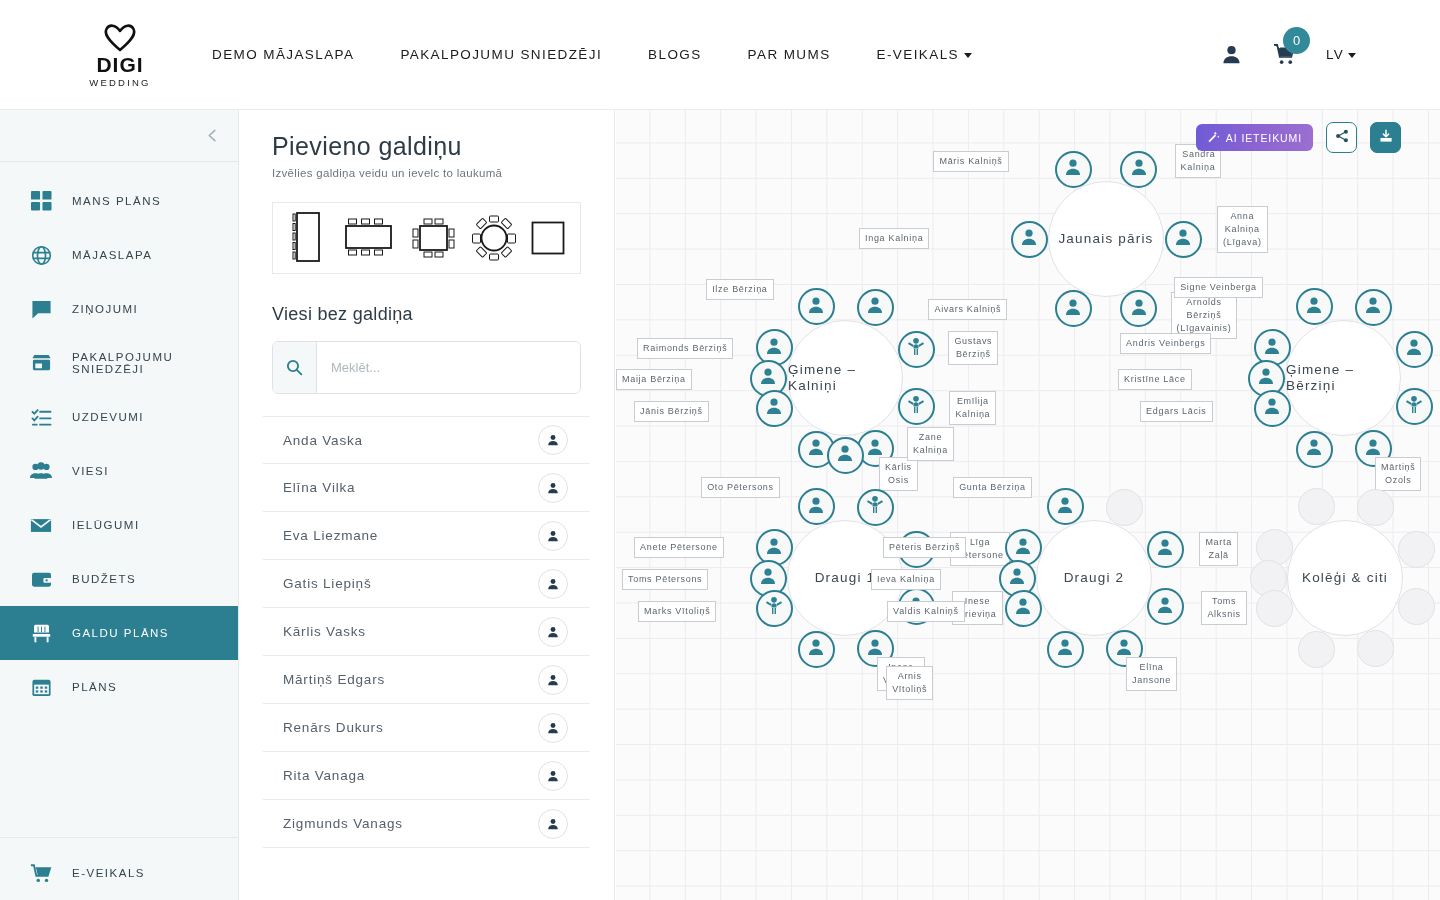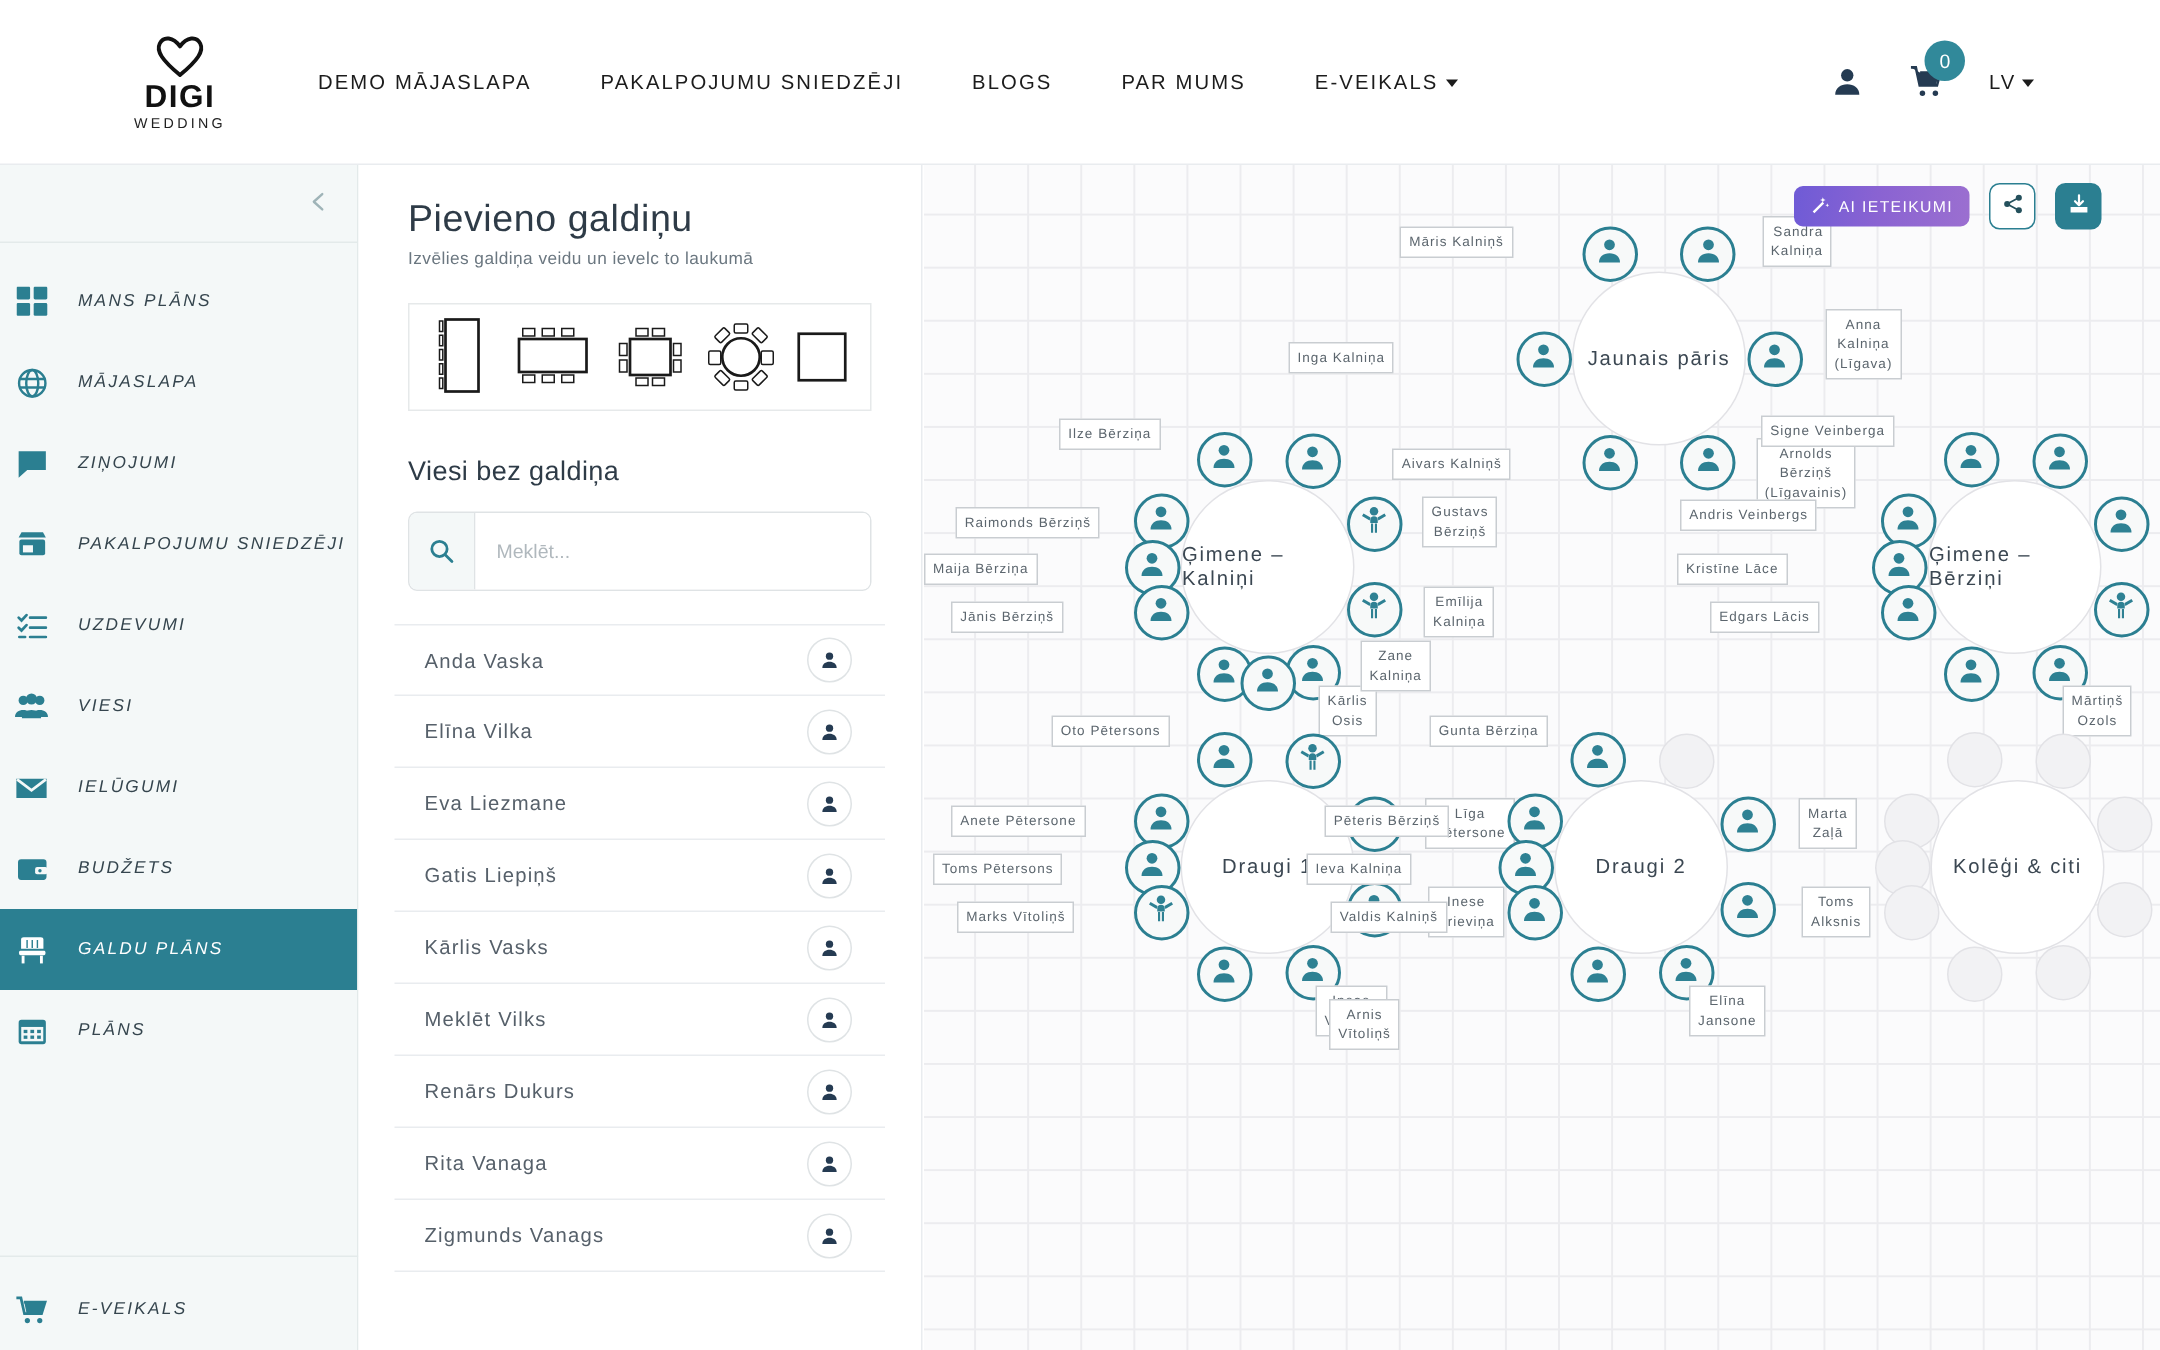--- a/index.html
+++ b/index.html
@@ -62,21 +62,21 @@
     border-right: 1px solid #e3eaea;
   }
   .sidebar-collapse {
     height: 52px; display: flex; align-items: center; justify-content: flex-end;
     padding-right: 18px; border-bottom: 1px solid #e3eaea; cursor: pointer;
   }
   .chev { color: #9fb4b8; font-size: 20px; line-height: 1; }
   .side-items { padding-top: 12px; }
   .side-item {
     height: 54px; display: flex; align-items: center;
-    padding-left: 8px; gap: 18px; cursor: pointer; font-style: italic;
+    padding-left: 28px; gap: 18px; cursor: pointer;
   }
   .side-item.active { background: #2b7f91; }
   .side-item .s-ico { width: 26px; height: 26px; color: #2b7f91; display:flex; align-items:center; justify-content:center; flex:none;}
   .side-item.active .s-ico { color: #ffffff; }
   .side-label {
     font-size: 11.5px; letter-spacing: 1.5px; color: #35454e;
   }
   .side-item.active .side-label { color: #ffffff; }
   .side-bottom {
     position: absolute; left: 0; bottom: 0; width: 239px;
@@ -479,21 +479,21 @@
       <div class="guest-row">
         <span class="guest-name">Kārlis Vasks</span>
         <span class="guest-av">
           <svg viewBox="0 0 24 24" width="14" height="14" fill="currentColor">
             <circle cx="12" cy="7.6" r="4.2"></circle>
             <path d="M3.8 21c0-4.6 3.7-7.1 8.2-7.1s8.2 2.5 8.2 7.1z"></path>
           </svg>
         </span>
       </div>
       <div class="guest-row">
-        <span class="guest-name">Meklēt Vilks</span>
+        <span class="guest-name">Mārtiņš Edgars</span>
         <span class="guest-av">
           <svg viewBox="0 0 24 24" width="14" height="14" fill="currentColor">
             <circle cx="12" cy="7.6" r="4.2"></circle>
             <path d="M3.8 21c0-4.6 3.7-7.1 8.2-7.1s8.2 2.5 8.2 7.1z"></path>
           </svg>
         </span>
       </div>
       <div class="guest-row">
         <span class="guest-name">Renārs Dukurs</span>
         <span class="guest-av">

